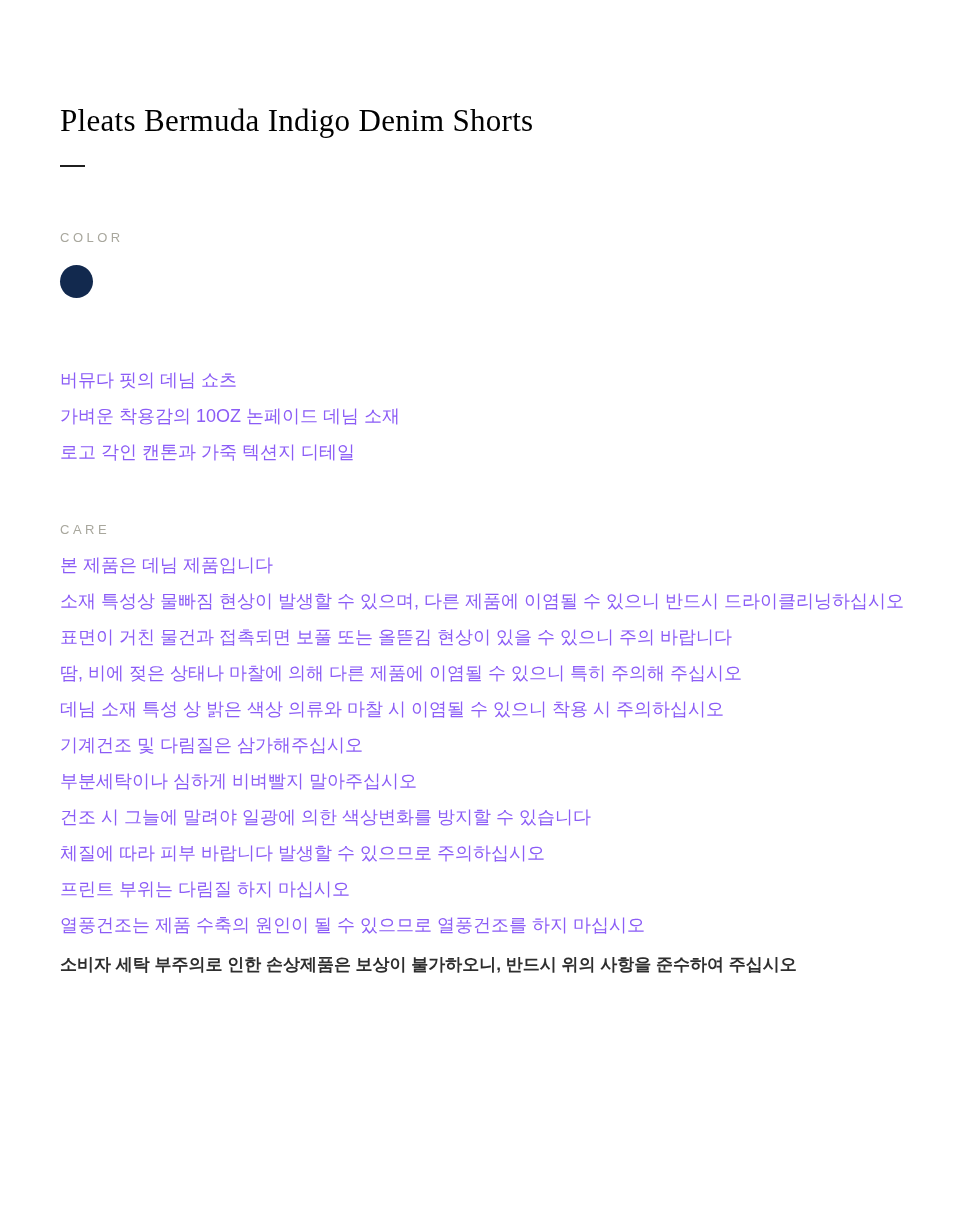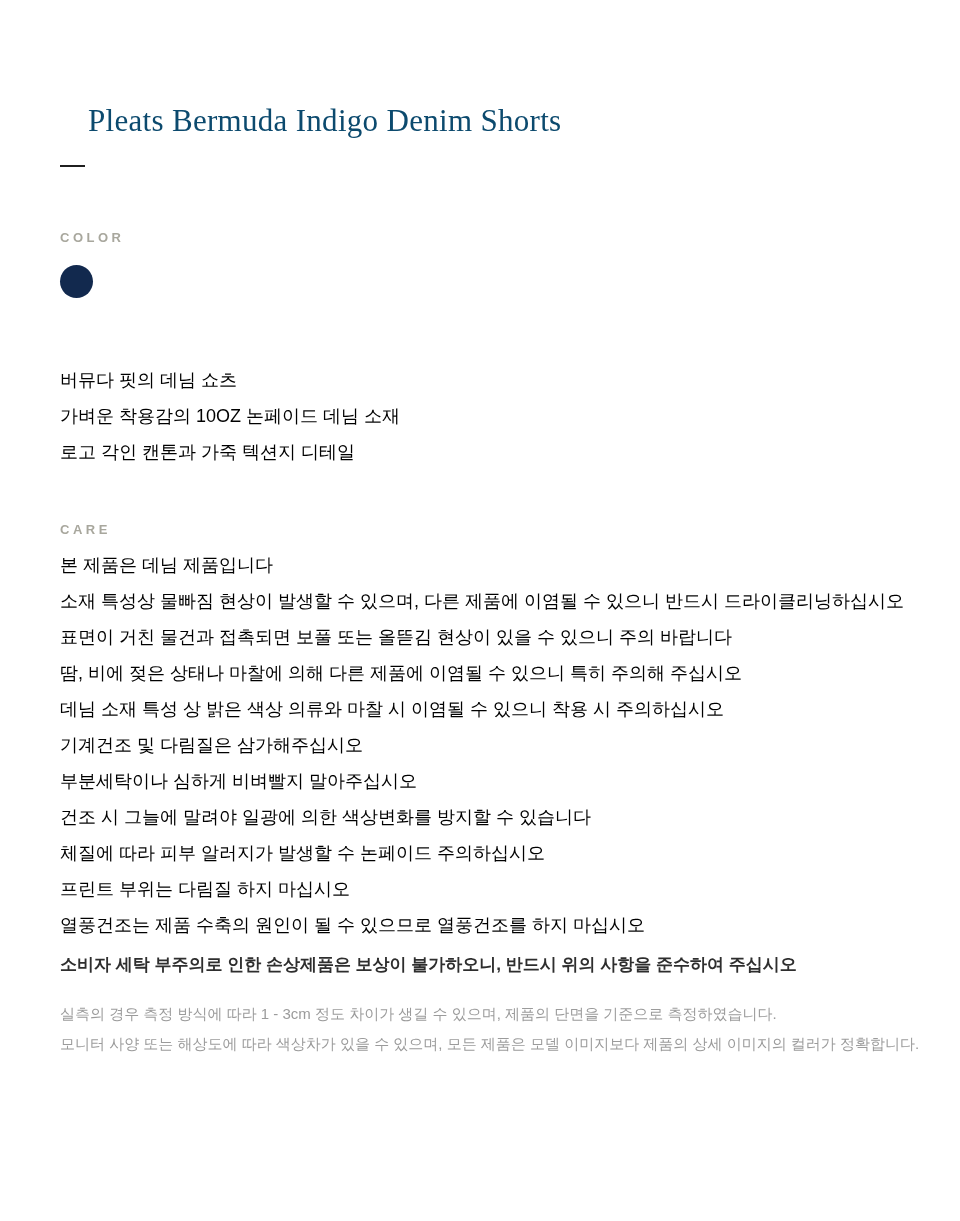--- a/index.html
+++ b/index.html
@@ -13,49 +13,48 @@
   }
   .container {
     padding: 101px 30px 0 60px;
   }
   .product-title {
     font-family: "Liberation Serif", "DejaVu Serif", serif;
     font-weight: 400;
     font-size: 31px;
     line-height: 40px;
     letter-spacing: 0.3px;
-    color: #0c4a6e;
-    margin-left: 28px;
+    color: #000000;
   }
   .title-dash {
     margin-top: 24px;
     width: 25px;
     height: 2px;
     background: #1f1f1f;
   }
   .section-label {
     font-size: 13px;
-    font-weight: bold;
+    font-weight: normal;
     letter-spacing: 3.5px;
     color: #a8a79d;
   }
   .color-section { margin-top: 63px; }
   .color-swatch {
     margin-top: 20px;
     width: 33px;
     height: 33px;
     border-radius: 50%;
     cursor: pointer;
   }
   .detail-section { margin-top: 64px; }
   .text-block { margin-top: 10px; }
   .body-line {
     font-size: 18px;
     line-height: 36px;
-    color: #000000;
+    color: #8b5cf6;
     white-space: nowrap;
   }
   .care-section { margin-top: 52px; }
   .care-warning {
     margin-top: 4px;
     font-size: 17px;
     font-weight: bold;
     line-height: 36px;
     color: #2e2e2e;
     white-space: nowrap;
@@ -94,25 +93,21 @@
     <div class="section-label">CARE</div>
     <div class="text-block">
       <div class="body-line">본 제품은 데님 제품입니다</div>
       <div class="body-line">소재 특성상 물빠짐 현상이 발생할 수 있으며, 다른 제품에 이염될 수 있으니 반드시 드라이클리닝하십시오</div>
       <div class="body-line">표면이 거친 물건과 접촉되면 보풀 또는 올뜯김 현상이 있을 수 있으니 주의 바랍니다</div>
       <div class="body-line">땀, 비에 젖은 상태나 마찰에 의해 다른 제품에 이염될 수 있으니 특히 주의해 주십시오</div>
       <div class="body-line">데님 소재 특성 상 밝은 색상 의류와 마찰 시 이염될 수 있으니 착용 시 주의하십시오</div>
       <div class="body-line">기계건조 및 다림질은 삼가해주십시오</div>
       <div class="body-line">부분세탁이나 심하게 비벼빨지 말아주십시오</div>
       <div class="body-line">건조 시 그늘에 말려야 일광에 의한 색상변화를 방지할 수 있습니다</div>
-      <div class="body-line">체질에 따라 피부 알러지가 발생할 수 논페이드 주의하십시오</div>
+      <div class="body-line">체질에 따라 피부 바랍니다 발생할 수 있으므로 주의하십시오</div>
       <div class="body-line">프린트 부위는 다림질 하지 마십시오</div>
       <div class="body-line">열풍건조는 제품 수축의 원인이 될 수 있으므로 열풍건조를 하지 마십시오</div>
     </div>
     <div class="care-warning">소비자 세탁 부주의로 인한 손상제품은 보상이 불가하오니, 반드시 위의 사항을 준수하여 주십시오</div>
   </div>
 
-  <div class="footer-notes">
-    <div class="footer-line">실측의 경우 측정 방식에 따라 1 - 3cm 정도 차이가 생길 수 있으며, 제품의 단면을 기준으로 측정하였습니다.</div>
-    <div class="footer-line">모니터 사양 또는 해상도에 따라 색상차가 있을 수 있으며, 모든 제품은 모델 이미지보다 제품의 상세 이미지의 컬러가 정확합니다.</div>
-  </div>
 
 </div>
 
 </body></html>

